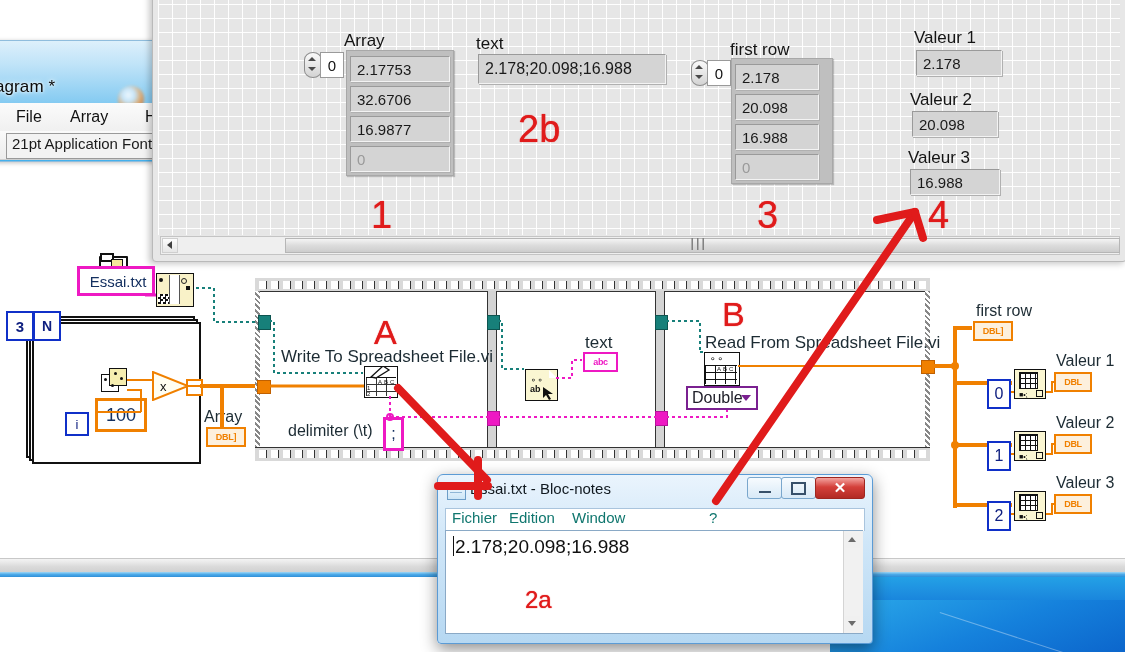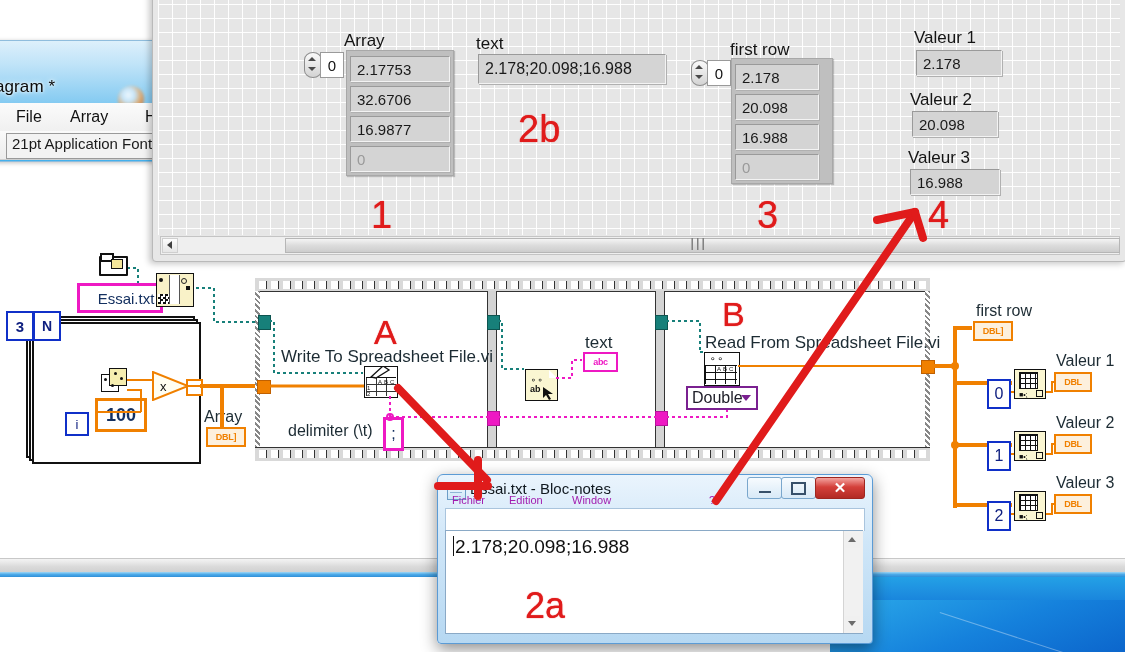--- a/index.html
+++ b/index.html
@@ -102,21 +102,21 @@
   .node-teal{background:#17807a;border:1px solid #0d5450;}
   .node-magenta{background:#ee19c3;border:1px solid #b6139a;}
   .term-dbl{background:#fdf0dd;border:2px solid #f08000;font-size:9px;color:#f08000;
      font-weight:bold;display:flex;align-items:center;justify-content:center;
      font-family:"Liberation Sans",sans-serif;letter-spacing:-.3px;}
   .term-abc{background:#ffffff;border:2px solid #ee19c3;font-size:9px;color:#ee19c3;
      font-weight:bold;display:flex;align-items:center;justify-content:center;letter-spacing:-.3px;}
   .const-blue{border:2px solid #1030c8;background:#ffffff;color:#102080;font-size:15px;
      display:flex;align-items:center;justify-content:center;}
   .const-orange{border:3px solid #f08000;background:#ffffff;color:#143060;font-size:18px;
-     display:flex;align-items:center;justify-content:center;font-weight:bold;}
+     display:flex;align-items:center;justify-content:center;}
   .const-magenta{border:3px solid #ee19c3;background:#ffffff;color:#143060;font-size:15px;
      display:flex;align-items:center;justify-content:center;}
   .vi-icon{background:#ffffff;border:1px solid #111;}
   .enum-box{border:2px solid #7a2090;background:#ffffff;color:#20202a;font-size:16px;
      display:flex;align-items:center;padding-left:4px;box-sizing:border-box;}
 
   
   #np-win{left:437px;top:474px;width:434px;height:168px;
      background:linear-gradient(180deg,#eaf4fd,#cfe6f8 40%,#b6d8f2);
      border:1px solid #5b9bd5;border-radius:6px 6px 4px 4px;
@@ -130,21 +130,21 @@
   .np-btn{top:477px;height:20px;border-radius:3px;border:1px solid #7aa7cd;
      display:flex;align-items:center;justify-content:center;}
   #np-min{left:747px;width:33px;background:linear-gradient(180deg,#f7fbfe,#d8e9f7);}
   #np-max{left:781px;width:33px;background:linear-gradient(180deg,#f7fbfe,#d8e9f7);}
   #np-close{left:815px;width:48px;background:linear-gradient(180deg,#f4a4a0,#d4403a 45%,#b22a24);
      border:1px solid #9e2620;color:#ffffff;font-size:15px;font-weight:bold;}
   #np-min i{width:12px;height:2px;background:#37506a;margin-top:7px;}
   #np-max i{width:11px;height:9px;border:2px solid #37506a;}
   #np-menubar{left:445px;top:508px;width:418px;height:22px;background:#ffffff;
      border-left:1px solid #a9c4dd;border-right:1px solid #a9c4dd;border-top:1px solid #a9c4dd;}
-  .np-menu{top:494px;font-size:11px;color:#a21caf;white-space:nowrap;}
+  .np-menu{top:509px;font-size:15px;color:#0f766e;white-space:nowrap;}
   #np-m1{left:452px;} #np-m2{left:509px;} #np-m3{left:572px;} #np-m4{left:632px;margin-top:45px;} #np-m5{left:709px;}
   #np-client{left:445px;top:530px;width:418px;height:104px;background:#ffffff;
      border:1px solid #8aa9c6;box-sizing:border-box;}
   #np-caret{left:453px;top:536px;width:1px;height:20px;background:#111;}
   #np-text{left:455px;top:536px;font-size:19px;color:#101010;white-space:nowrap;}
   #np-vscroll{left:843px;top:531px;width:19px;height:102px;background:#f1f1f1;
      border-left:1px solid #d4d4d4;}
   .np-arrow{left:845px;width:15px;height:15px;background:#f0f0f0;}
   .np-arrow i{position:absolute;left:3px;width:0;height:0;
      border-left:4px solid transparent;border-right:4px solid transparent;}
@@ -228,21 +228,21 @@
   <polyline points="262,322 262,322" fill="none" stroke="#17807a" stroke-width="2"></polyline>
   <line x1="145" y1="295" x2="156" y2="295" stroke="#ee19c3" stroke-width="3"></line>
 </svg>
 
 <div class="abs" style="left:99px;top:253px;width:26px;height:20px;">
   <div style="position:absolute;left:0;top:3px;width:25px;height:16px;border:2px solid #111;background:#fff;border-radius:1px;"></div>
   <div style="position:absolute;left:1px;top:0px;width:10px;height:5px;border:2px solid #111;background:#fff;"></div>
   <div style="position:absolute;left:12px;top:6px;width:10px;height:8px;background:#f5e79a;border:1px solid #111;"></div>
 </div>
 
-<div class="abs const-magenta" style="left:77px;top:283px;width:68px;height:24px;font-size:15px;padding-left:12px;">Essai.txt</div>
+<div class="abs const-magenta" style="left:77px;top:266px;width:68px;height:24px;font-size:15px;padding-left:4px;">Essai.txt</div>
 
 <div class="abs vi-icon" style="left:156px;top:273px;width:36px;height:32px;background:#f9f2c8;">
   <div style="position:absolute;left:12px;top:1px;width:9px;height:29px;background:#ffffff;border-left:1px solid #555;border-right:1px solid #555;"></div>
   <div style="position:absolute;left:1px;top:20px;width:11px;height:10px;
       background:repeating-conic-gradient(#111 0 25%,#fff 0 50%) 0 0/5px 5px;"></div>
   <div style="position:absolute;left:24px;top:4px;width:4px;height:4px;border:1px solid #222;border-radius:50%;"></div>
   <div style="position:absolute;left:29px;top:12px;width:4px;height:4px;background:#111;"></div>
   <div style="position:absolute;left:2px;top:4px;width:4px;height:4px;background:#111;border-radius:50%;"></div>
 </div>
 
@@ -477,13 +477,13 @@
   <line x1="915" y1="212" x2="877" y2="220" stroke="#e01b1b" stroke-width="8" stroke-linecap="round"></line>
   <line x1="915" y1="212" x2="923" y2="238" stroke="#e01b1b" stroke-width="8" stroke-linecap="round"></line>
 </svg>
 
 <div class="abs redmark" style="left:371px;top:196px;font-size:38px;">1</div>
 <div class="abs redmark" style="left:518px;top:110px;font-size:38px;">2b</div>
 <div class="abs redmark" style="left:757px;top:196px;font-size:38px;">3</div>
 <div class="abs redmark" style="left:928px;top:196px;font-size:38px;">4</div>
 <div class="abs redmark" style="left:374px;top:315px;font-size:34px;">A</div>
 <div class="abs redmark" style="left:722px;top:297px;font-size:34px;">B</div>
-<div class="abs redmark" style="left:525px;top:588px;font-size:36px;">2a</div>
+<div class="abs redmark" style="left:525px;top:588px;font-size:24px;">2a</div>
 
 </body></html>

